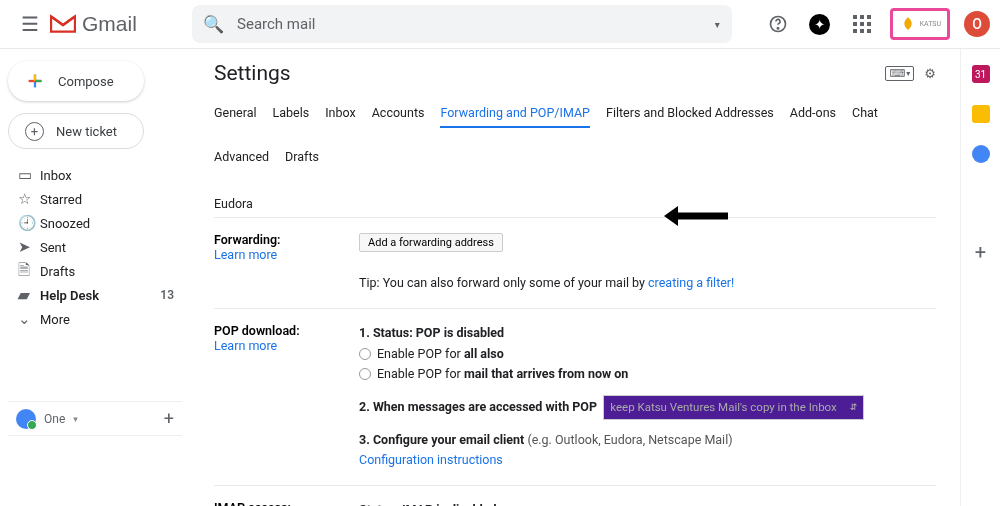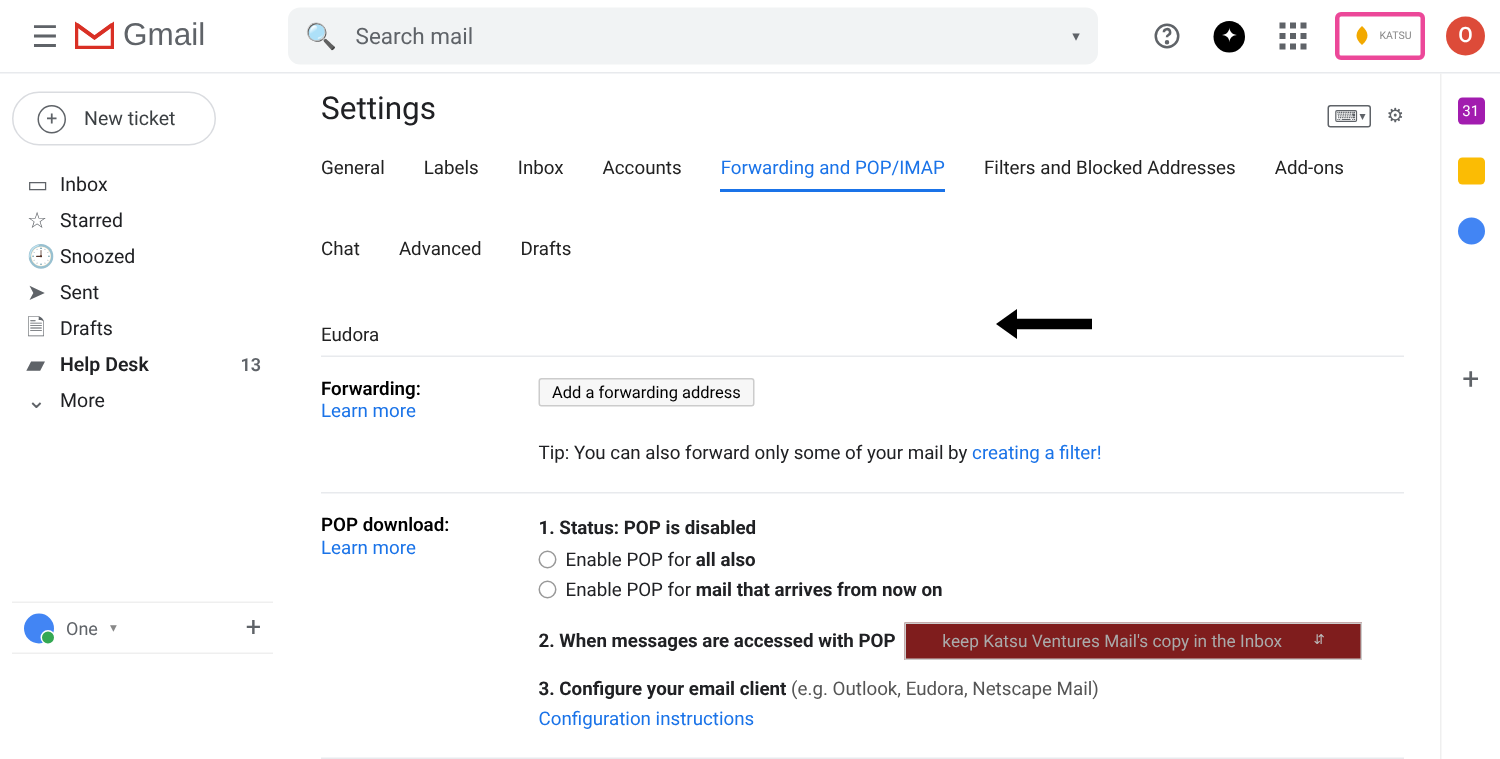--- a/index.html
+++ b/index.html
@@ -39,47 +39,47 @@
 .nav-item .count { margin-left: auto; color: #5f6368; font-size: 12px; }
 .sb-footer { position: absolute; bottom: 70px; left: 8px; width: 174px; display: flex; align-items: center; justify-content: space-between; padding: 6px 8px; border-top: 1px solid #efefef; border-bottom: 1px solid #efefef;}
 .sb-user { display: flex; align-items: center; gap: 8px; font-size: 12px; color: #5f6368; }
 .sb-avatar { width: 20px; height: 20px; border-radius: 50%; background: #4285f4; position: relative; }
 .sb-avatar::after { content: ''; position: absolute; bottom: -1px; right: -1px; width: 8px; height: 8px; background: #34a853; border-radius: 50%; border: 1.5px solid #fff; }
 .sb-caret { font-size: 9px; color: #888; }
 .sb-plus { font-size: 18px; color: #5f6368; cursor: pointer; }
 
 
 .main { flex: 1; padding: 12px 24px 0 24px; overflow: hidden; position: relative; }
-.panel-header { display: flex; align-items: flex-end; }
+.panel-header { display: flex; align-items: center; }
 .panel-title { font-size: 21px; color: #202124; }
 .panel-tools { margin-left: auto; display: flex; align-items: center; gap: 10px; color: #5f6368; }
 .kb-icon { font-size: 11px; border: 1px solid #5f6368; padding: 0 3px; border-radius: 2px; display:flex; align-items:center; }
 .kb-icon::after{content:'▾'; font-size:8px; margin-left:1px;}
-.tabs { display: flex; gap: 26px; margin-top: 14px; border-bottom: 1px solid #e8eaed; flex-wrap: wrap; padding-bottom: 0; }
+.tabs { display: flex; gap: 16px; margin-top: 14px; border-bottom: 1px solid #e8eaed; flex-wrap: wrap; padding-bottom: 0; }
 .tab { font-size: 12.5px; color: #222; padding: 6px 0; cursor: pointer; white-space: nowrap; }
 .tab.active { color: #1a73e8; border-bottom: 2px solid #1a73e8; margin-bottom: -1px; }
 
 .section { display: flex; padding: 14px 0; border-bottom: 1px solid #e8eaed; font-size: 12.5px; }
 .sec-label { width: 145px; color: #000; }
 .sec-label b { font-weight: 600; }
 .sec-body { flex: 1; line-height: 1.65; }
 .link { color: #1a73e8; cursor: pointer; }
 .btn-sm { border: 1px solid #ccc; background: #f7f7f7; padding: 2px 8px; font-size: 11px; cursor: pointer; border-radius: 2px; }
 .radio { width: 12px; height: 12px; border: 1px solid #999; border-radius: 50%; display: inline-block; vertical-align: -2px; margin-right: 6px; }
-.select-dis { width: 305px; border: 1px solid #ccc; background: #7f1d1d; color: #aaa; font-size: 11.5px; padding: 2px 24px; display: inline-flex; justify-content: space-between; align-items:center; }
+.select-dis { width: 261px; border: 1px solid #ccc; background: #4c1d95; color: #aaa; font-size: 11.5px; padding: 2px 6px; display: inline-flex; justify-content: space-between; align-items:center; }
 .select-dis::after{content:'⇵'; font-size:9px; color:#bbb;}
 
 
 .arrow { position: absolute; left: 472px; top: 155px; pointer-events: none; }
 .arrow svg { width: 68px; height: 24px; }
 
 
 .rail { width: 40px; border-left: 1px solid #efefef; display: flex; flex-direction: column; align-items: center; padding-top: 16px; gap: 22px; }
 .rail .sq { width: 18px; height: 18px; border-radius: 3px; display:flex; align-items:center; justify-content:center; font-size:10px; color:#fff;}
-.rail .cal { background: #a21caf; }
+.rail .cal { background: #be185d; }
 .rail .keep { background: #fbbc04; }
 .rail .tasks { width:18px;height:18px;border-radius:50%;background:#4285f4; }
 .rail .plus { color: #5f6368; font-size: 20px; margin-top: 12px; cursor: pointer; }
 </style>
 </head>
 <body>
 
 <div class="header">
   <div class="menu-btn">
       <span>☰</span>
@@ -125,20 +125,29 @@
           <path d="M12 3 C6 8 5 14 12 20 C19 14 18 8 12 3Z" fill="#f2a900"></path>
         </svg>
       <span style="font-size:7px;color:#888;margin-left:3px;">KATSU</span>
     </div>
     <div class="avatar">O</div>
   </div>
 </div>
 
 <div class="content">
   <div class="sidebar">
+    <div class="compose-btn">
+      <svg class="compose-plus" width="22" height="22" viewBox="0 0 24 24">
+          <path d="M12 5v14" stroke="#4285f4" stroke-width="2.5"></path>
+          <path d="M5 12h14" stroke="#ea4335" stroke-width="2.5"></path>
+          <path d="M12 5v7" stroke="#fbbc04" stroke-width="2.5"></path>
+          <path d="M12 12h7" stroke="#34a853" stroke-width="2.5"></path>
+        </svg>
+      <span class="compose-lbl">Compose</span>
+    </div>
     <div class="newticket-btn">
       <span class="nt-plus">+</span>
       <span class="compose-lbl">New ticket</span>
     </div>
 
     <div class="nav-item">
         <span class="ico">▭</span>
         <span>Inbox</span>
       </div>
     <div class="nav-item">

